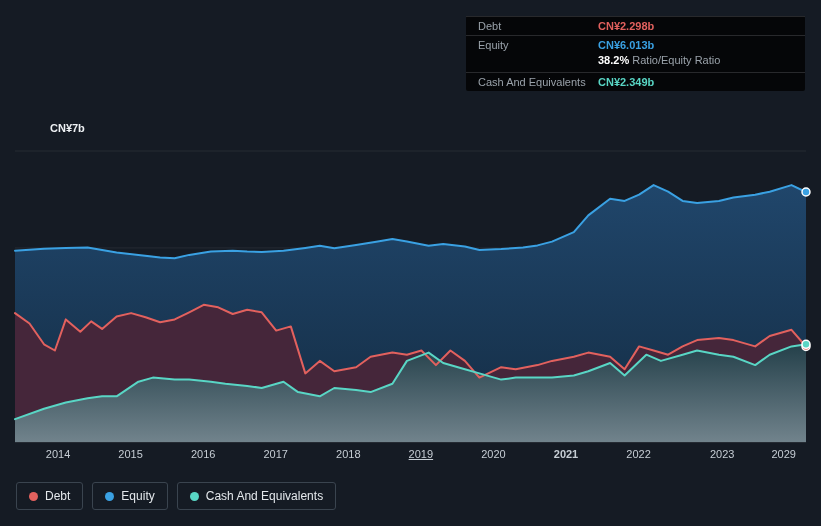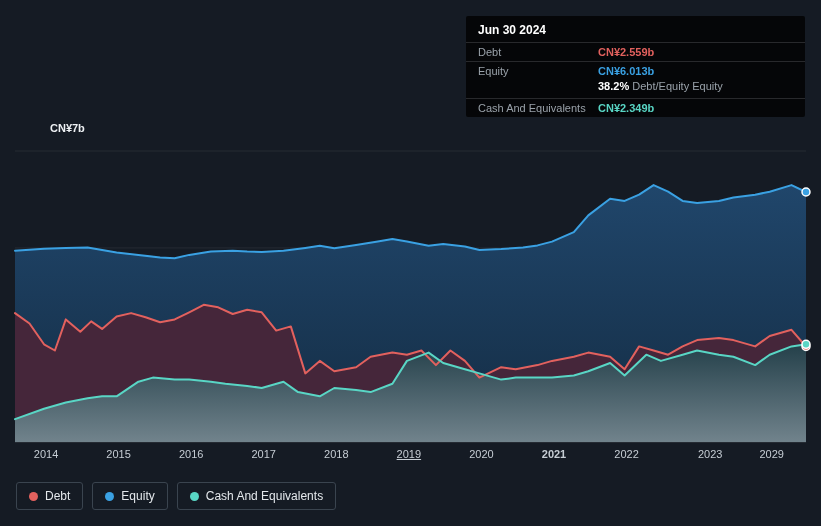--- a/index.html
+++ b/index.html
@@ -7,21 +7,21 @@
     width:821px;height:526px;position:relative;overflow:hidden;
     background:#151b24;color:#fff;
     font-family:"Liberation Sans", sans-serif;
   }
   .y-label{position:absolute;font-size:11px;font-weight:600;color:#eef1f4;margin-left:26px;}
   .y-label.top{left:24px;top:122px;}
   .y-label.bottom{left:24px;top:422px;}
 
   #chart-svg{position:absolute;left:15px;top:151px;overflow:visible;display:block;}
 
-  .x-axis{position:absolute;left:17px;top:448px;width:791px;height:14px;text-align:right;}
+  .x-axis{position:absolute;left:29px;top:448px;width:791px;height:14px;text-align:right;}
   .x-axis .tick{position:absolute;transform:translateX(-50%);font-size:11px;color:#c6cdd4;white-space:nowrap;}
 
   .tooltip{
     position:absolute;left:466px;top:16px;width:339px;
     background:#050608;border-radius:2px;z-index:5;
   }
   .tt-header{padding:7px 12px 5px;font-size:12px;font-weight:700;color:#ffffff;}
   .tt-row{display:flex;align-items:baseline;padding:3px 12px;border-top:1px solid #28292c;}
   .tt-label{width:120px;flex:none;font-size:11px;color:#9aa2aa;}
   .tt-value{font-size:11px;font-weight:700;}
@@ -77,32 +77,31 @@
     <span class="tick" style="left: 40.367%;">2018</span>
     <span class="tick" style="left: 49.5413%; text-decoration: underline;">2019</span>
     <span class="tick" style="left: 58.7156%;">2020</span>
     <span class="tick" style="left: 67.8899%; font-weight: bold;">2021</span>
     <span class="tick" style="left: 77.0642%;">2022</span>
     <span class="tick" style="left: 86.2385%; margin-left: 11px;">2023</span>
     <span class="tick" style="left: 95.4128%;">2029</span>
   </div>
 
 <div class="tooltip">
-  <div class="tt-header">Jun 30 2024</div>
   <div class="tt-row">
     <span class="tt-label">Debt</span>
-    <span class="tt-value" style="color: rgb(226, 97, 94);">CN¥2.559b</span>
+    <span class="tt-value" style="color: rgb(226, 97, 94);">CN¥2.298b</span>
   </div>
   <div class="tt-row">
     <span class="tt-label">Equity</span>
     <span class="tt-value" style="color: rgb(58, 161, 227);">CN¥6.013b</span>
   </div>
   <div class="tt-row tt-ratio">
     <span class="tt-label"></span>
-    <span class="tt-ratio-text"><b>38.2%</b> <span>Debt/Equity Equity</span></span>
+    <span class="tt-ratio-text"><b>38.2%</b> <span>Ratio/Equity Ratio</span></span>
   </div>
   <div class="tt-row">
     <span class="tt-label">Cash And Equivalents</span>
     <span class="tt-value" style="color: rgb(89, 214, 197);">CN¥2.349b</span>
   </div>
 </div>
 
 <div class="legend">
     <div class="legend-item">
       <span class="dot" style="background-color: rgb(226, 97, 94);"></span>

